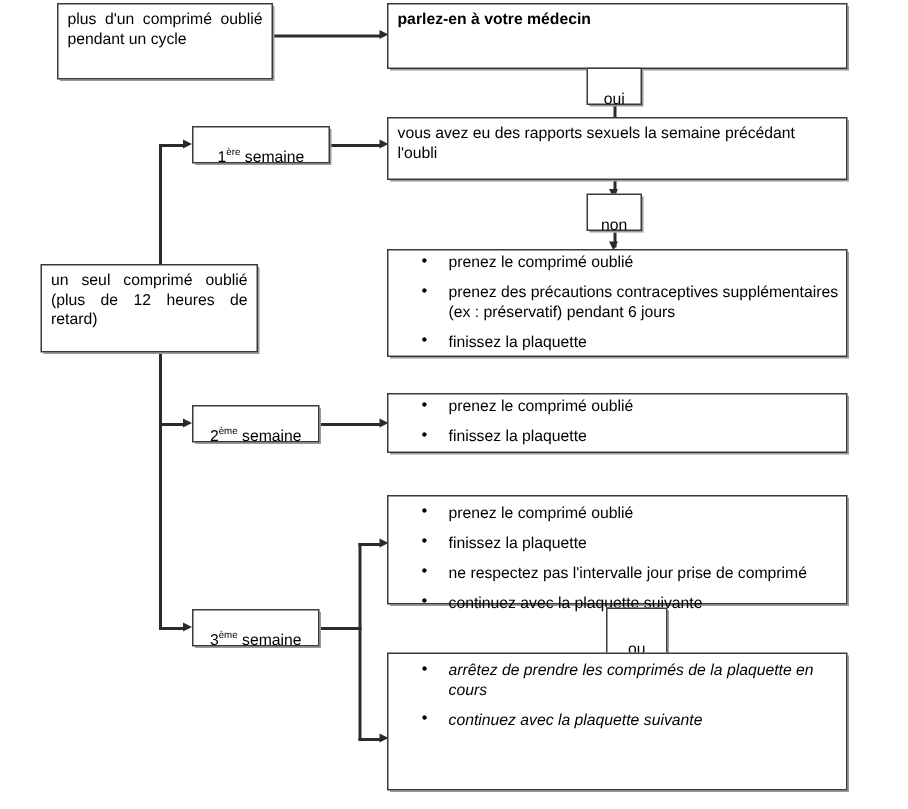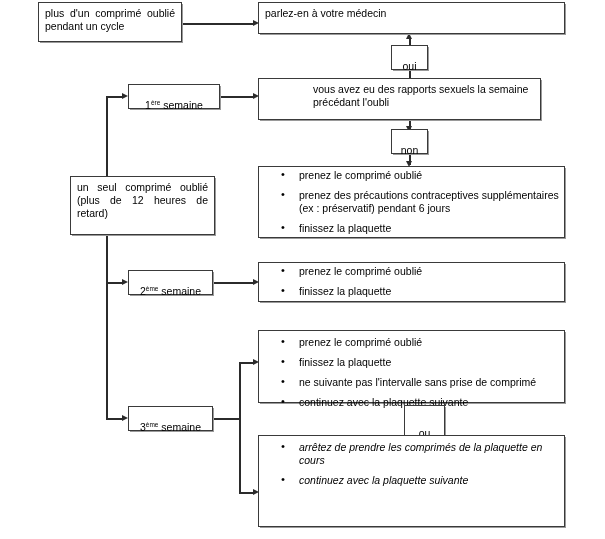--- a/index.html
+++ b/index.html
@@ -136,45 +136,45 @@
 
   <div class="ln lnh" style="left:213px; top:418px; width:28px;"></div>
   <div class="ln lnv" style="left:239px; top:362px; height:132px;"></div>
 
   <div class="ln lnh" style="left:239px; top:362px; width:16px;"></div>
   <div class="arrow ar-right" style="left:253px; top:358.5px;"></div>
 
   <div class="ln lnh" style="left:239px; top:492px; width:16px;"></div>
   <div class="arrow ar-right" style="left:253px; top:488.5px;"></div>
 
-  <div class="node just" style="left:38px; top:2px; width:144px; height:40px;">
+  <div class="node just" style="left:38px; top:2px; width:144px; height:51px;">
     <div class="pad">plus d'un comprimé oublié pendant un cycle</div>
   </div>
 
-  <div class="node" style="left:258px; top:2px; width:307px; height:32px;">
+  <div class="node" style="left:258px; top:2px; width:307px; height:44px;font-weight:bold;">
     <div class="pad">parlez-en à votre médecin</div>
   </div>
 
   <div class="node center" style="left:391px; top:45px; width:37px; height:25px;">
     <div class="pad">oui</div>
   </div>
 
   <div class="node center" style="left:128px; top:84px; width:92px; height:25px;">
     <div class="pad"><span>1</span><sup>ère</sup><span> semaine</span></div>
   </div>
 
-  <div class="node" style="left:258px; top:78px; width:283px; height:42px;padding-left:48px;">
+  <div class="node" style="left:258px; top:78px; width:307px; height:42px;">
     <div class="pad">vous avez eu des rapports sexuels la semaine précédant l'oubli</div>
   </div>
 
   <div class="node center" style="left:391px; top:129px; width:37px; height:25px;">
     <div class="pad">non</div>
   </div>
 
-  <div class="node just" style="left:27px; top:176px; width:145px; height:59px;margin-left:43px;">
+  <div class="node just" style="left:27px; top:176px; width:145px; height:59px;">
     <div class="pad">un seul comprimé oublié (plus de 12 heures de retard)</div>
   </div>
 
   <div class="node" style="left:258px; top:166px; width:307px; height:72px;">
     <ul class="bullets">
       <li>prenez le comprimé oublié</li>
       <li>prenez des précautions contraceptives supplémentaires (ex : préservatif) pendant 6 jours</li>
       <li>finissez la plaquette</li>
     </ul>
   </div>
@@ -187,21 +187,21 @@
     <ul class="bullets">
       <li>prenez le comprimé oublié</li>
       <li>finissez la plaquette</li>
     </ul>
   </div>
 
   <div class="node" style="left:258px; top:330px; width:307px; height:73px;">
     <ul class="bullets" style="padding-top:5px;">
       <li>prenez le comprimé oublié</li>
       <li>finissez la plaquette</li>
-      <li>ne suivante pas l'intervalle sans prise de comprimé</li>
+      <li>ne respectez pas l'intervalle jour prise de comprimé</li>
       <li>continuez avec la plaquette suivante</li>
     </ul>
   </div>
 
   <div class="node center" style="left:404px; top:405px; width:41px; height:38px;">
     <div class="pad">ou</div>
   </div>
 
   <div class="node center" style="left:128px; top:406px; width:85px; height:25px;">
     <div class="pad"><span>3</span><sup>ème</sup><span> semaine</span></div>

